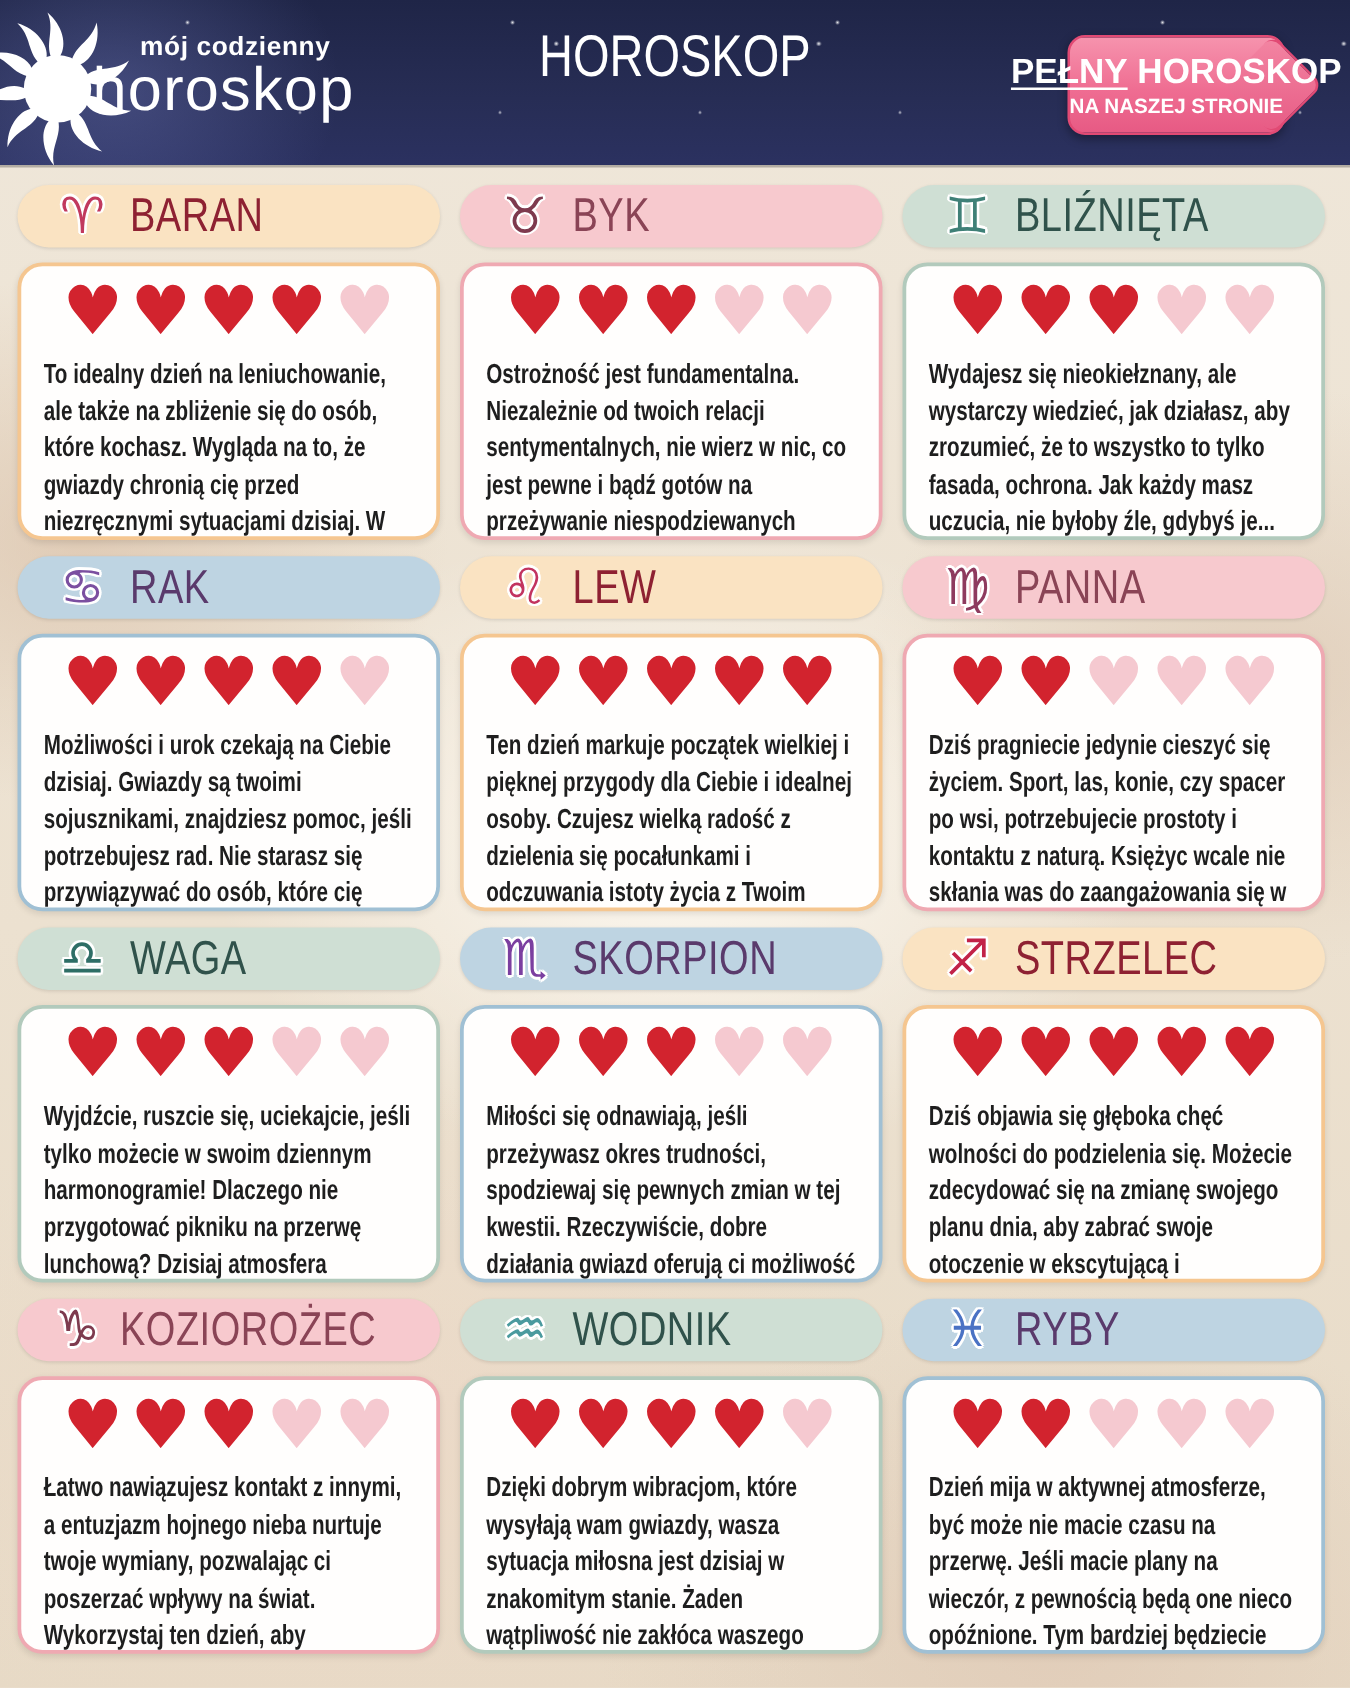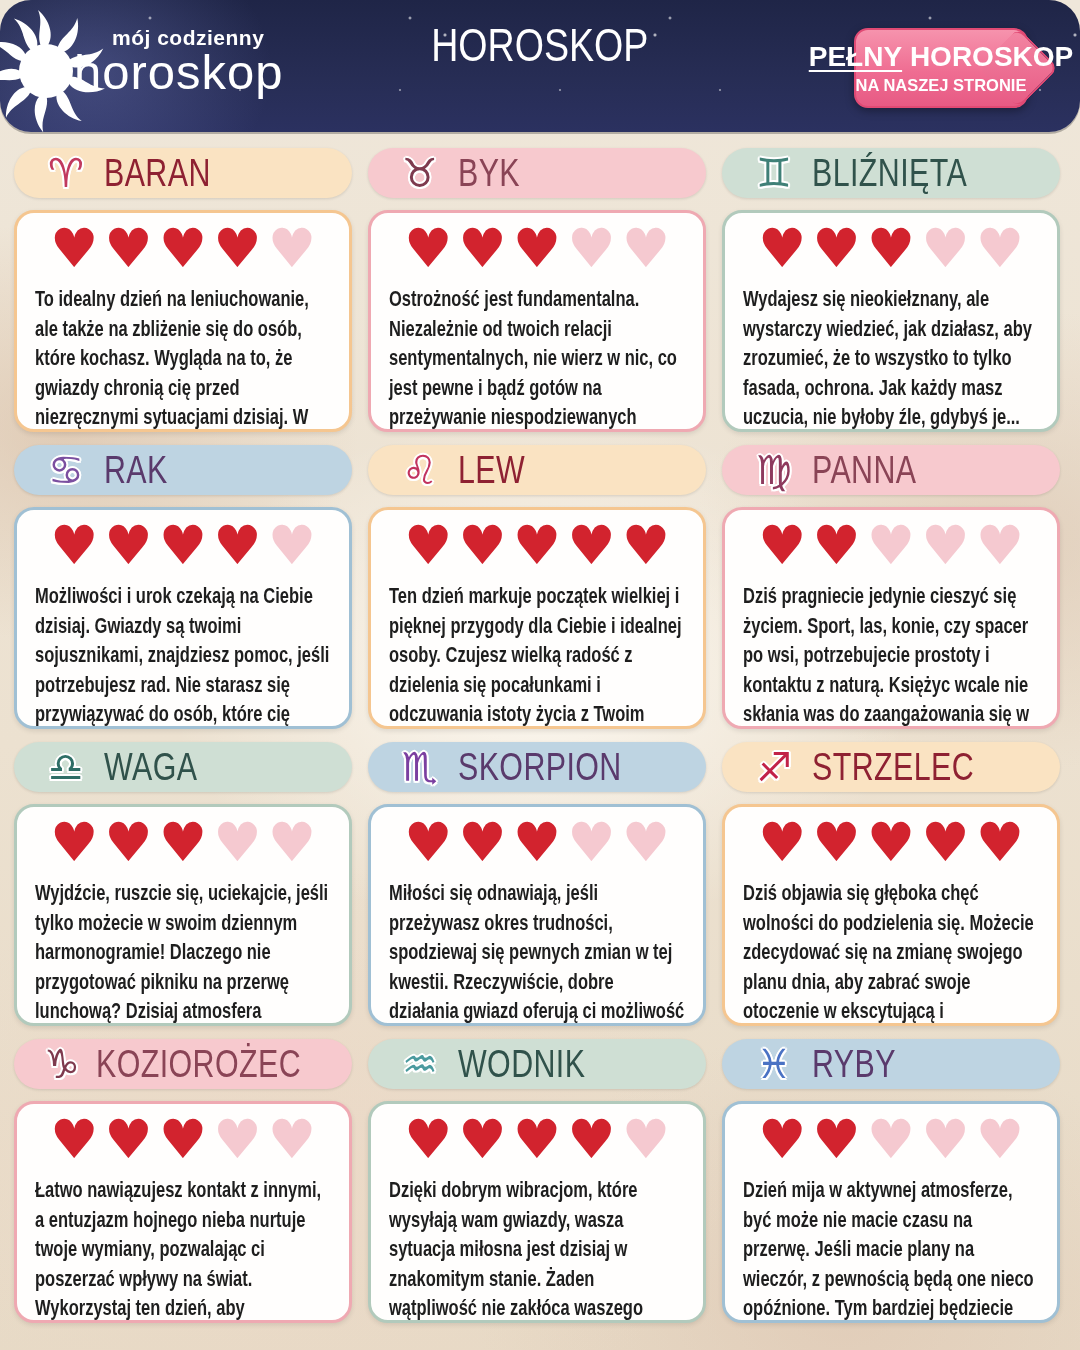--- a/index.html
+++ b/index.html
@@ -12,21 +12,21 @@
       radial-gradient(620px 420px at 28% 86%, rgba(236,216,198,.75), transparent 70%),
       radial-gradient(520px 400px at 78% 97%, rgba(222,198,178,.65), transparent 70%),
       linear-gradient(180deg,#efe7da 0%,#ece1d0 55%,#e7dac6 100%);
   }
 
   
   .masthead{position:absolute;top:0;left:0;width:1080px;height:132px;overflow:hidden;
     background:
       radial-gradient(260px 200px at 90px 70px, rgba(120,130,200,.35), transparent 70%),
       linear-gradient(180deg,#1f2547 0%,#272d55 60%,#2b3160 100%);
-    box-shadow:0 2px 0 rgba(0,0,0,.25);border-radius:31px;}
+    box-shadow:0 2px 0 rgba(0,0,0,.25);}
   .masthead .stars{position:absolute;inset:0;pointer-events:none;
     background-image:
       radial-gradient(1.5px 1.5px at 25px 35px, rgba(255,255,255,.95), transparent 2.2px),
       radial-gradient(1px 1px at 80px 90px, rgba(255,255,255,.75), transparent 1.6px),
       radial-gradient(1.3px 1.3px at 150px 18px, rgba(255,255,255,.85), transparent 2px),
       radial-gradient(1px 1px at 195px 68px, rgba(255,255,255,.6), transparent 1.6px);
     background-size:210px 120px,160px 95px,260px 140px,120px 80px;}
   .logo{position:absolute;left:0;top:4px;width:320px;height:124px;}
   .logo-sun{position:absolute;left:-14px;top:2px;}
   .logo-t1{position:absolute;left:112px;top:22px;color:#fff;font-weight:bold;font-size:21px;letter-spacing:.5px;}

